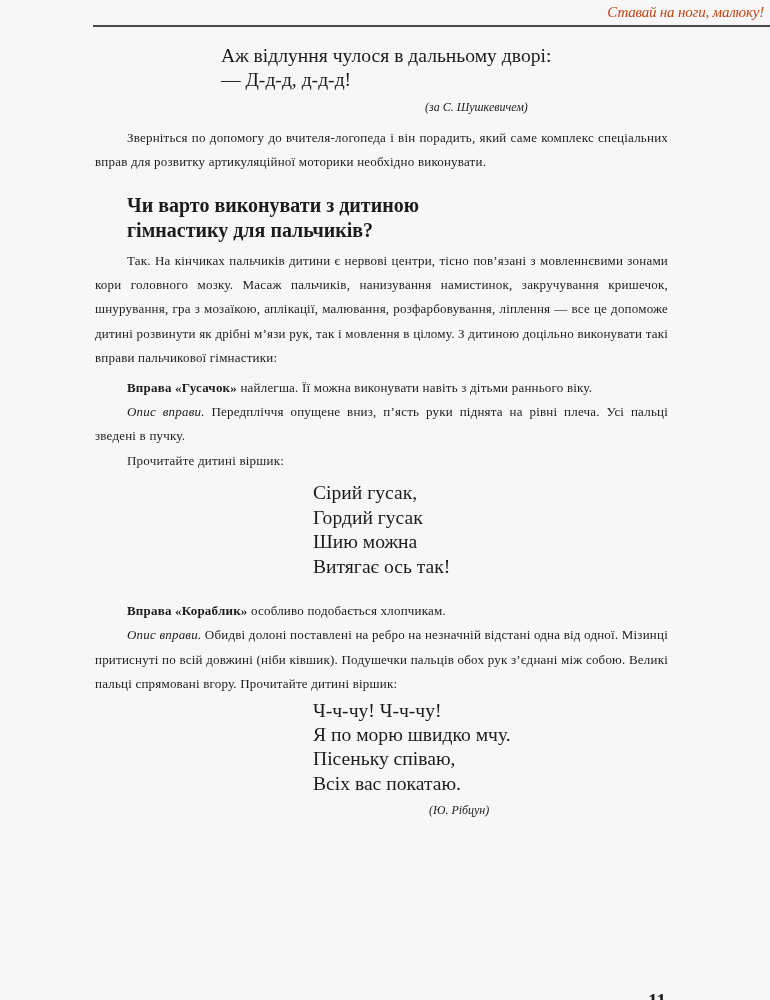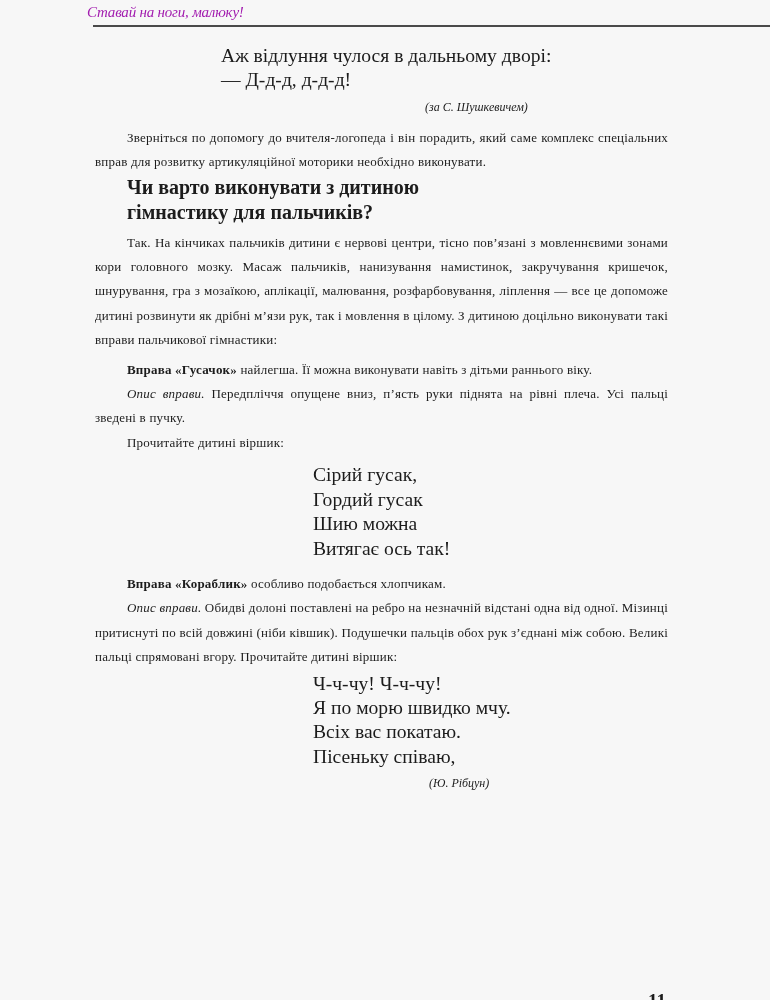--- a/index.html
+++ b/index.html
@@ -21,24 +21,24 @@
       right: 0;
       top: 0;
       height: 25px;
       border-bottom: 2px solid #4a4a4a;
     }
     .running-head-title {
       position: absolute;
       left: 0;
       right: 0;
       top: 4px;
-      text-align: left;
+      text-align: right;
       font-style: italic;
       font-size: 15px;
-      color: #a21caf;
+      color: #c2410c;
       letter-spacing: -0.2px;
       padding-right: 0;
       transform: translateX(-6px);
     }
     .page {
       position: absolute;
       left: 95px;
       top: 44px;
       width: 573px;
     }
@@ -95,44 +95,44 @@
 <div class="page">
 
   <div class="verse" style="padding-left:126px;">
     <span class="verse-line">Аж відлуння чулося в дальньому дворі:</span>
     <span class="verse-line">— Д-д-д, д-д-д!</span>
   </div>
   <span class="citation" style="padding-left:330px; margin-top:3px;">(за С. Шушкевичем)</span>
 
   <p class="text para" style="margin-top:8px;">Зверніться по допомогу до вчителя-логопеда і він порадить, який саме комплекс спеціальних вправ для розвитку артикуляційної моторики необхідно виконувати.</p>
 
-  <div style="margin-top:0;">
+  <div style="margin-top:18px;">
     <p class="heading">Чи варто виконувати з дитиною</p>
     <p class="heading">гімнастику для пальчиків?</p>
   </div>
 
   <p class="text para" style="margin-top:6px;">Так. На кінчиках пальчиків дитини є нервові центри, тісно пов’язані з мовленнєвими зонами кори головного мозку. Масаж пальчиків, нанизування намистинок, закручування кришечок, шнурування, гра з мозаїкою, аплікації, малювання, розфарбовування, ліплення — все це допоможе дитині розвинути як дрібні м’язи рук, так і мовлення в цілому. З дитиною доцільно виконувати такі вправи пальчикової гімнастики:</p>
 
   <p class="text para" style="margin-top:5px;"><span class="bold">Вправа «Гусачок»</span><span> найлегша. Її можна виконувати навіть з дітьми раннього віку.</span></p>
   <p class="text para"><span class="ital">Опис вправи.</span><span> Передпліччя опущене вниз, п’ясть руки піднята на рівні плеча. Усі пальці зведені в пучку.</span></p>
   <p class="text para">Прочитайте дитині віршик:</p>
 
   <div class="verse" style="padding-left:218px; margin-top:8px;">
     <span class="verse-line">Сірий гусак,</span>
     <span class="verse-line">Гордий гусак</span>
     <span class="verse-line">Шию можна</span>
     <span class="verse-line">Витягає ось так!</span>
   </div>
 
-  <p class="text para" style="margin-top:11px;"><span class="bold">Вправа «Кораблик»</span><span> особливо подобається хлопчикам.</span></p>
+  <p class="text para" style="margin-top:20px;"><span class="bold">Вправа «Кораблик»</span><span> особливо подобається хлопчикам.</span></p>
   <p class="text para"><span class="ital">Опис вправи.</span><span> Обидві долоні поставлені на ребро на незначній відстані одна від одної. Мізинці притиснуті по всій довжині (ніби ківшик). Подушечки пальців обох рук з’єднані між собою. Великі пальці спрямовані вгору. Прочитайте дитині віршик:</span></p>
 
   <div class="verse" style="padding-left:218px; margin-top:2px;">
     <span class="verse-line">Ч-ч-чу! Ч-ч-чу!</span>
     <span class="verse-line">Я по морю швидко мчу.</span>
+    <span class="verse-line">Пісеньку співаю,</span>
     <span class="verse-line">Всіх вас покатаю.</span>
-    <span class="verse-line">Пісеньку співаю,</span>
   </div>
   <span class="citation" style="padding-left:334px; margin-top:3px;">(Ю. Рібцун)</span>
 
 </div>
 
 <div class="page-number">11</div>
 
 </body></html>

